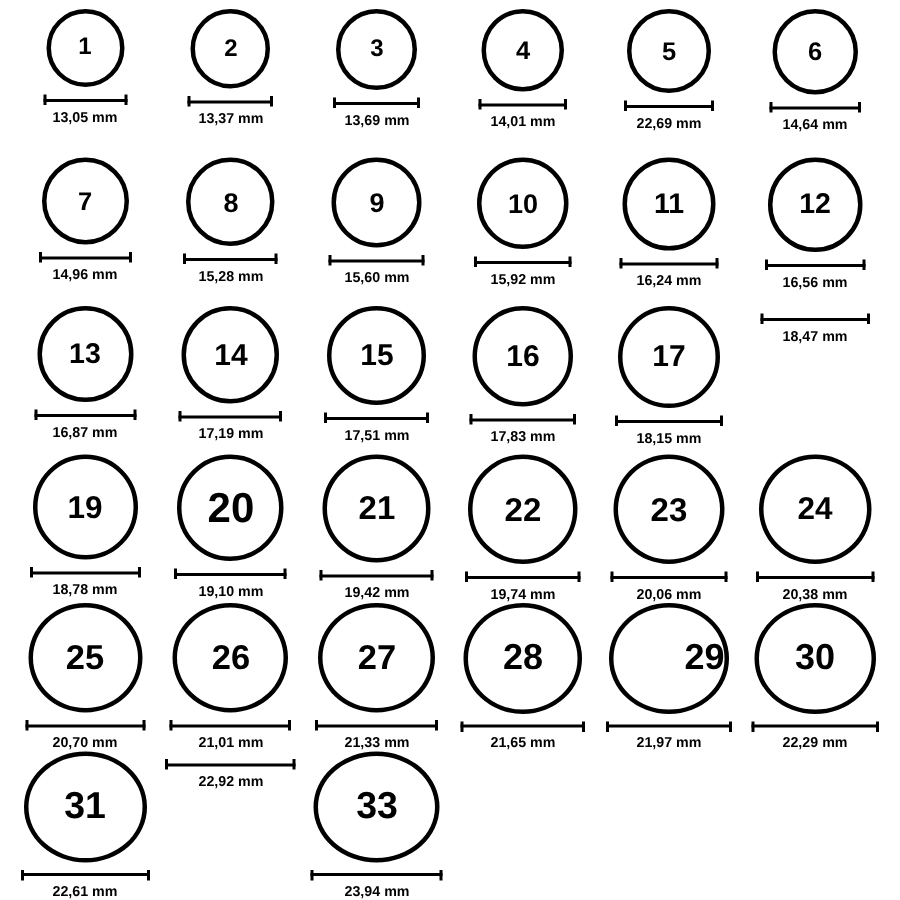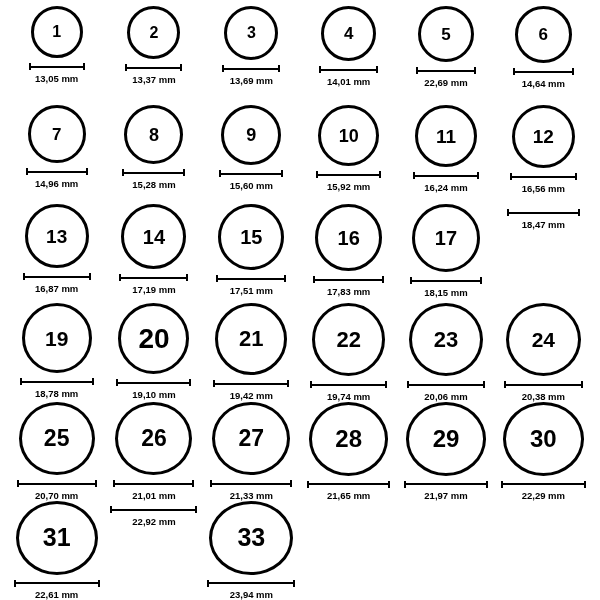--- a/index.html
+++ b/index.html
@@ -382,21 +382,21 @@
           <span class="ring-size-label" style="font-size: 24px;">28</span>
         </div>
         <div class="ring-measure" style="width: 83px;">
           <span class="cap left"></span>
           <span class="bar"></span>
           <span class="cap right"></span>
         </div>
         <div class="ring-mm">21,65 mm</div>
       </div>
       <div class="ring-cell">
-        <div class="ring-circle" style="width: 80px; height: 80px;">
+        <div class="ring-circle" style="width: 80px; height: 80px; justify-content: flex-end;">
           <span class="ring-size-label" style="font-size: 24px;">29</span>
         </div>
         <div class="ring-measure" style="width: 84px;">
           <span class="cap left"></span>
           <span class="bar"></span>
           <span class="cap right"></span>
         </div>
         <div class="ring-mm">21,97 mm</div>
       </div>
       <div class="ring-cell">

